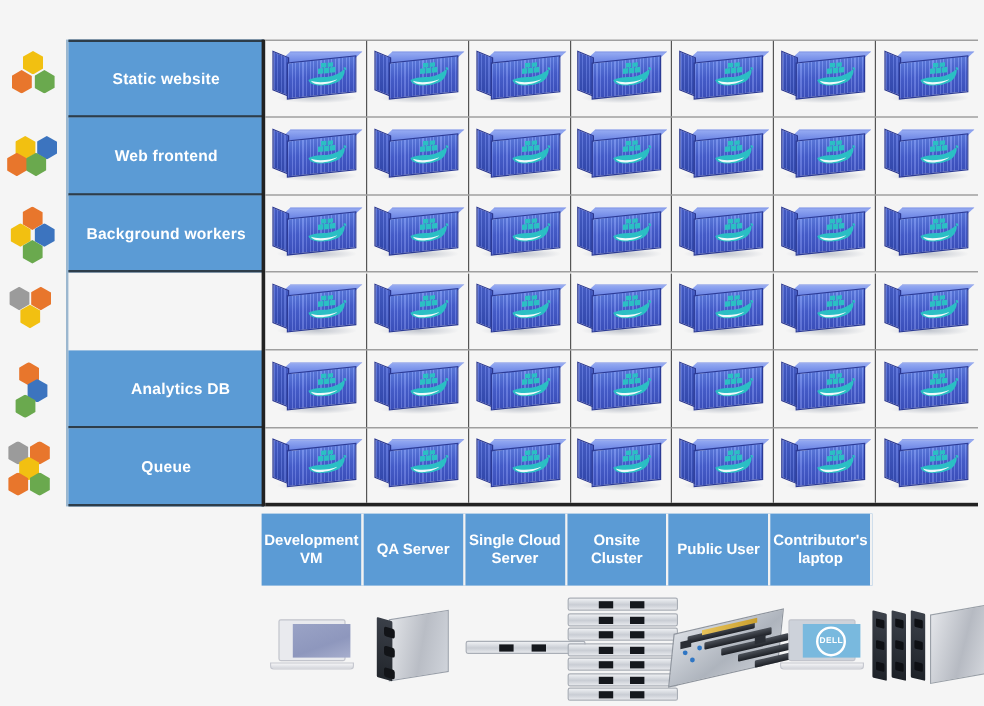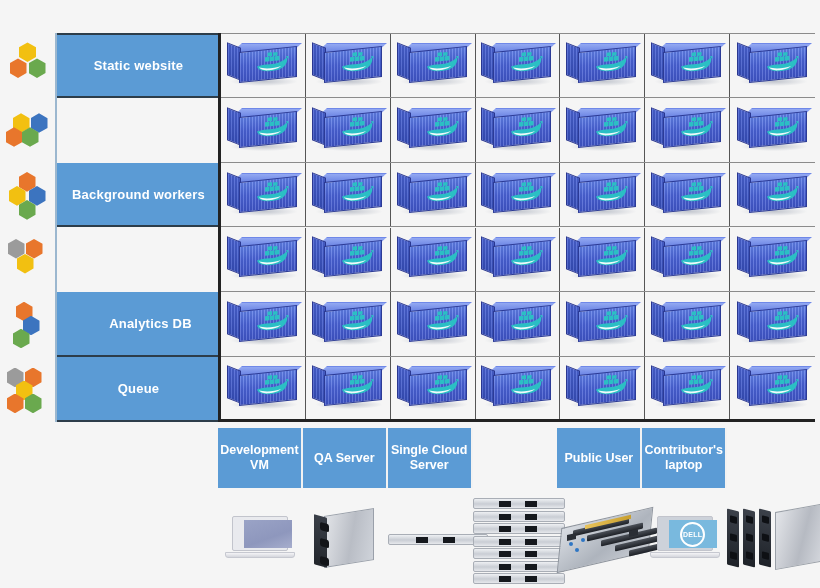--- a/index.html
+++ b/index.html
@@ -203,20 +203,23 @@
           <div class="hex" style="left: 1px; top: 27px; background: rgb(232, 118, 44);"></div>
           <div class="hex" style="left: 19px; top: 27px; background: rgb(106, 169, 78);"></div>
         </div>
       </div>
     </div>
 
   <div class="label-col">
       <div class="row-label first" style="top: 0px; height: 64.8333px;">
         <span>Static website</span>
       </div>
+      <div class="row-label" style="top: 64.8333px; height: 64.8333px;">
+        <span>Web frontend</span>
+      </div>
       <div class="row-label" style="top: 129.667px; height: 64.8333px;">
         <span>Background workers</span>
       </div>
       <div class="row-label" style="top: 259.333px; height: 64.8333px; padding-left: 24px;">
         <span>Analytics  DB</span>
       </div>
       <div class="row-label" style="top: 324.167px; height: 64.8333px;">
         <span>Queue</span>
       </div>
     </div>
@@ -994,20 +997,23 @@
 
   <div class="col-headers">
       <div class="col-head" style="left: 84.8571px; width: 84.8571px;">
         <span>QA  Server</span>
       </div>
       <div class="col-head" style="left: 0px; width: 84.8571px;">
         <span>Development VM</span>
       </div>
       <div class="col-head" style="left: 169.714px; width: 84.8571px;">
         <span>Single Cloud Server</span>
+      </div>
+      <div class="col-head" style="left: 254.571px; width: 84.8571px;">
+        <span>Onsite Cluster</span>
       </div>
       <div class="col-head" style="left: 339.429px; width: 84.8571px;">
         <span>Public User</span>
       </div>
       <div class="col-head" style="left: 424.286px; width: 84.8571px;">
         <span>Contributor's laptop</span>
       </div>
     </div>
 
   <div class="hw-row">

